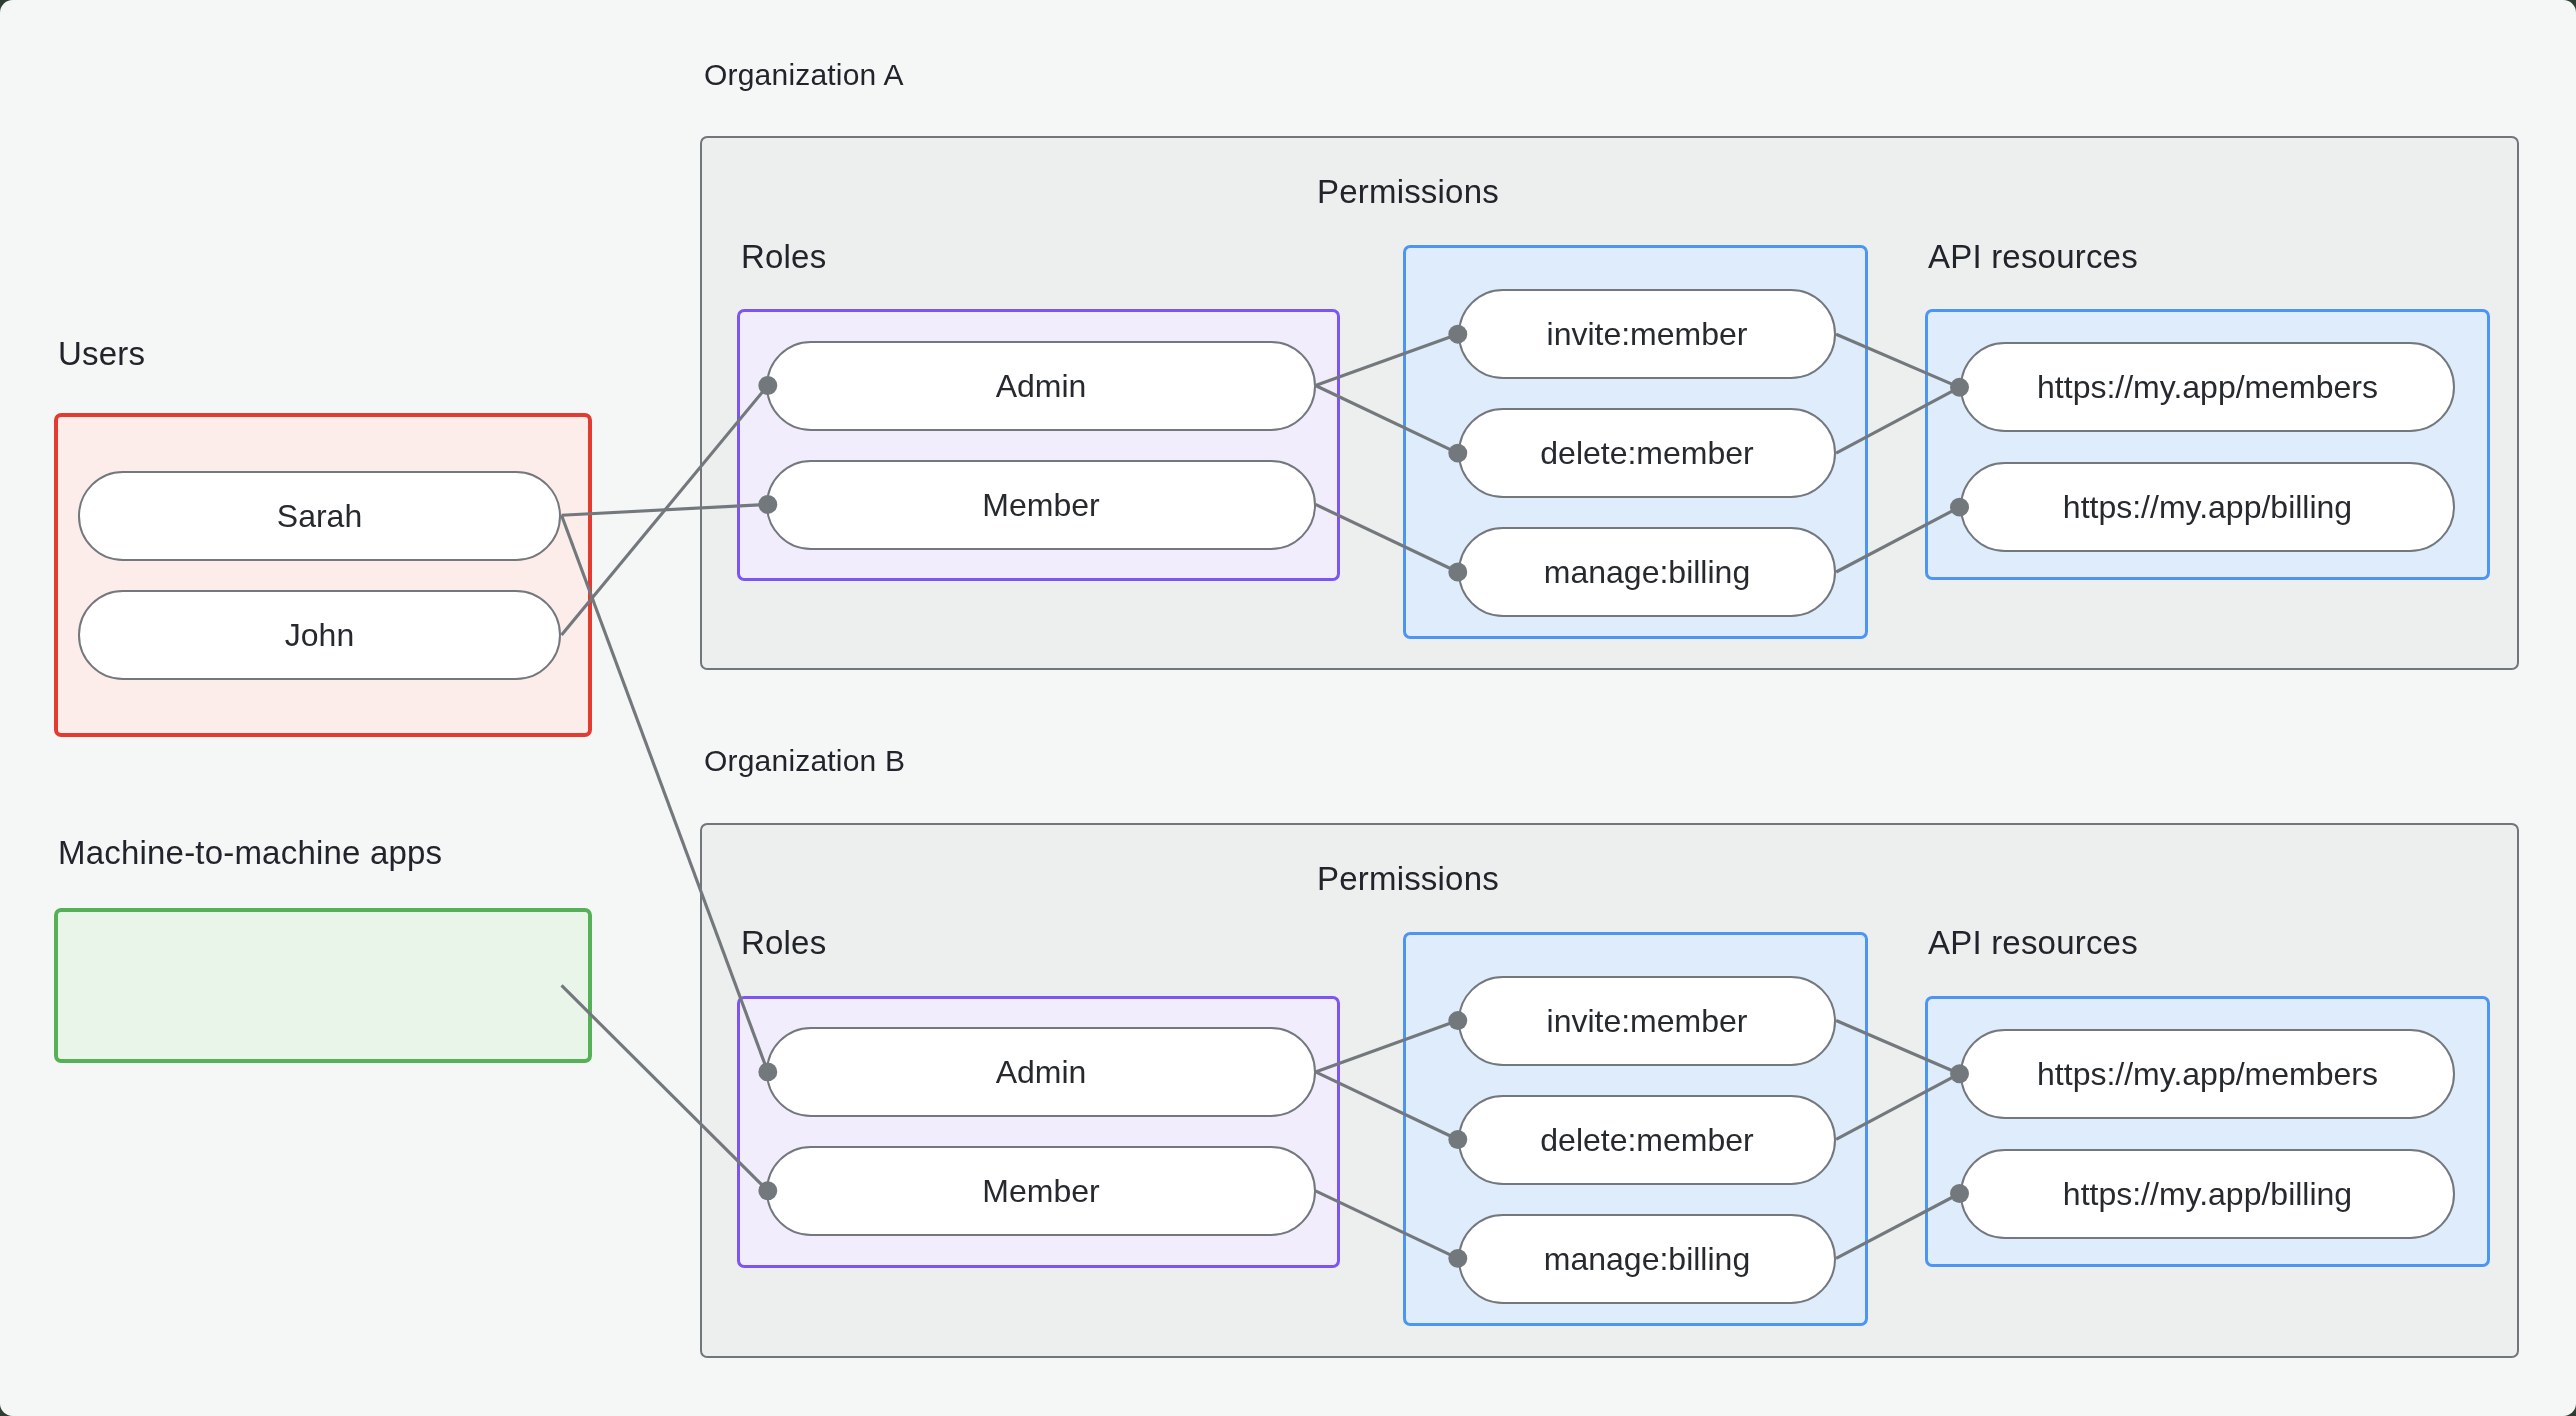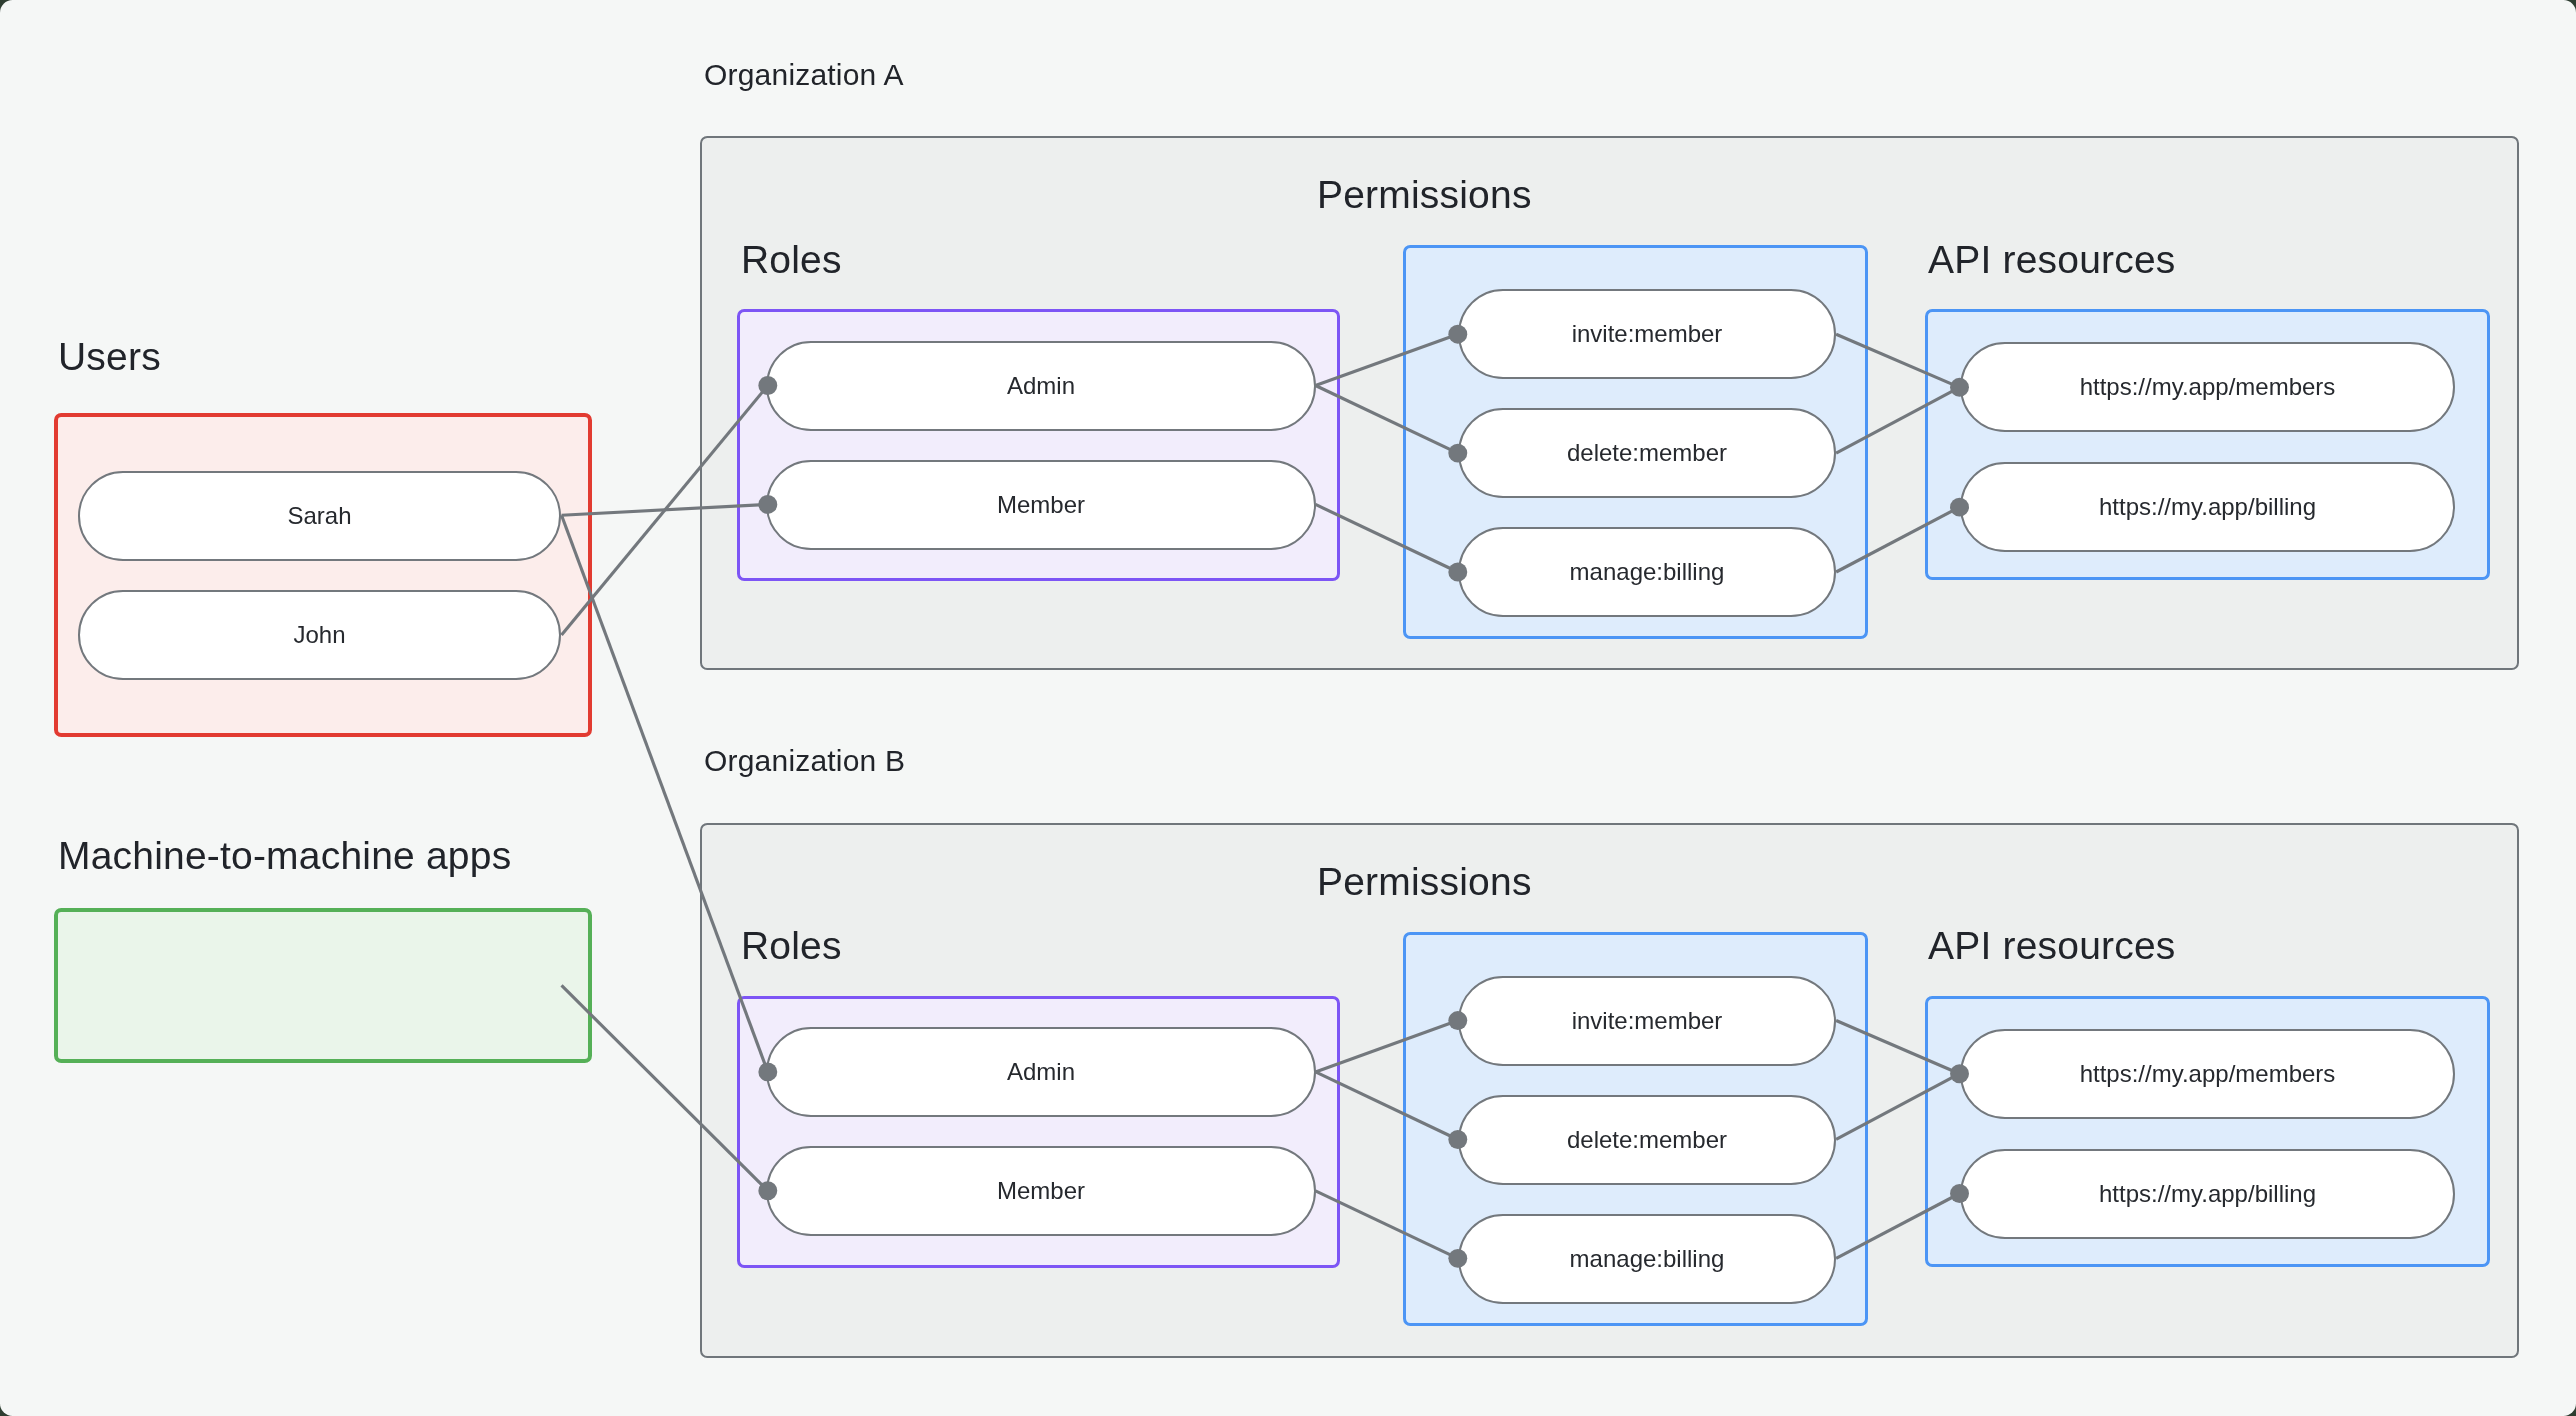--- a/index.html
+++ b/index.html
@@ -7,35 +7,35 @@
     width:2576px;height:1416px;
     background:#2e3e31;
     font-family:"Liberation Sans", sans-serif;
     position:relative;overflow:hidden;
   }
   .canvas{
     position:absolute;left:0;top:0;width:2576px;height:1416px;
     background:#f5f7f6;border-radius:12.6px;
   }
   .lbl{
-    position:absolute;color:#21242a;font-size:39px;line-height:1.15;
+    position:absolute;color:#21242a;font-size:33px;line-height:1.15;
     white-space:nowrap;letter-spacing:0.2px;
   }
   .org-title{font-size:30px;}
   .box{position:absolute;box-sizing:border-box;border-radius:7.2px;}
   .org-box{background:#edefee;border:2.7px solid #70767b;border-radius:7.2px;}
   .users-box{background:#fcedeb;border:4.5px solid #e23b31;}
   .m2m-box{background:#eaf5ea;border:4.5px solid #55b057;}
   .roles-box{background:#f2edfc;border:3.6px solid #7d55f5;}
   .blue-box{background:#deecfc;border:3.6px solid #4c95f5;}
   .pill{
     position:absolute;box-sizing:border-box;
     background:#ffffff;border:2.7px solid #73787d;border-radius:54px;
     display:flex;align-items:center;justify-content:center;
-    font-size:24px;color:#26292e;white-space:nowrap;
+    font-size:32px;color:#26292e;white-space:nowrap;
   }
   #edges-svg{position:absolute;left:0;top:0;pointer-events:none;}
 </style>
 </head>
 <body>
 
 <div class="canvas">
 
   <div class="box org-box" style="left:700px;top:136px;width:1819px;height:534px;"></div>
   <div class="box org-box" style="left:700px;top:823px;width:1819px;height:535px;"></div>

